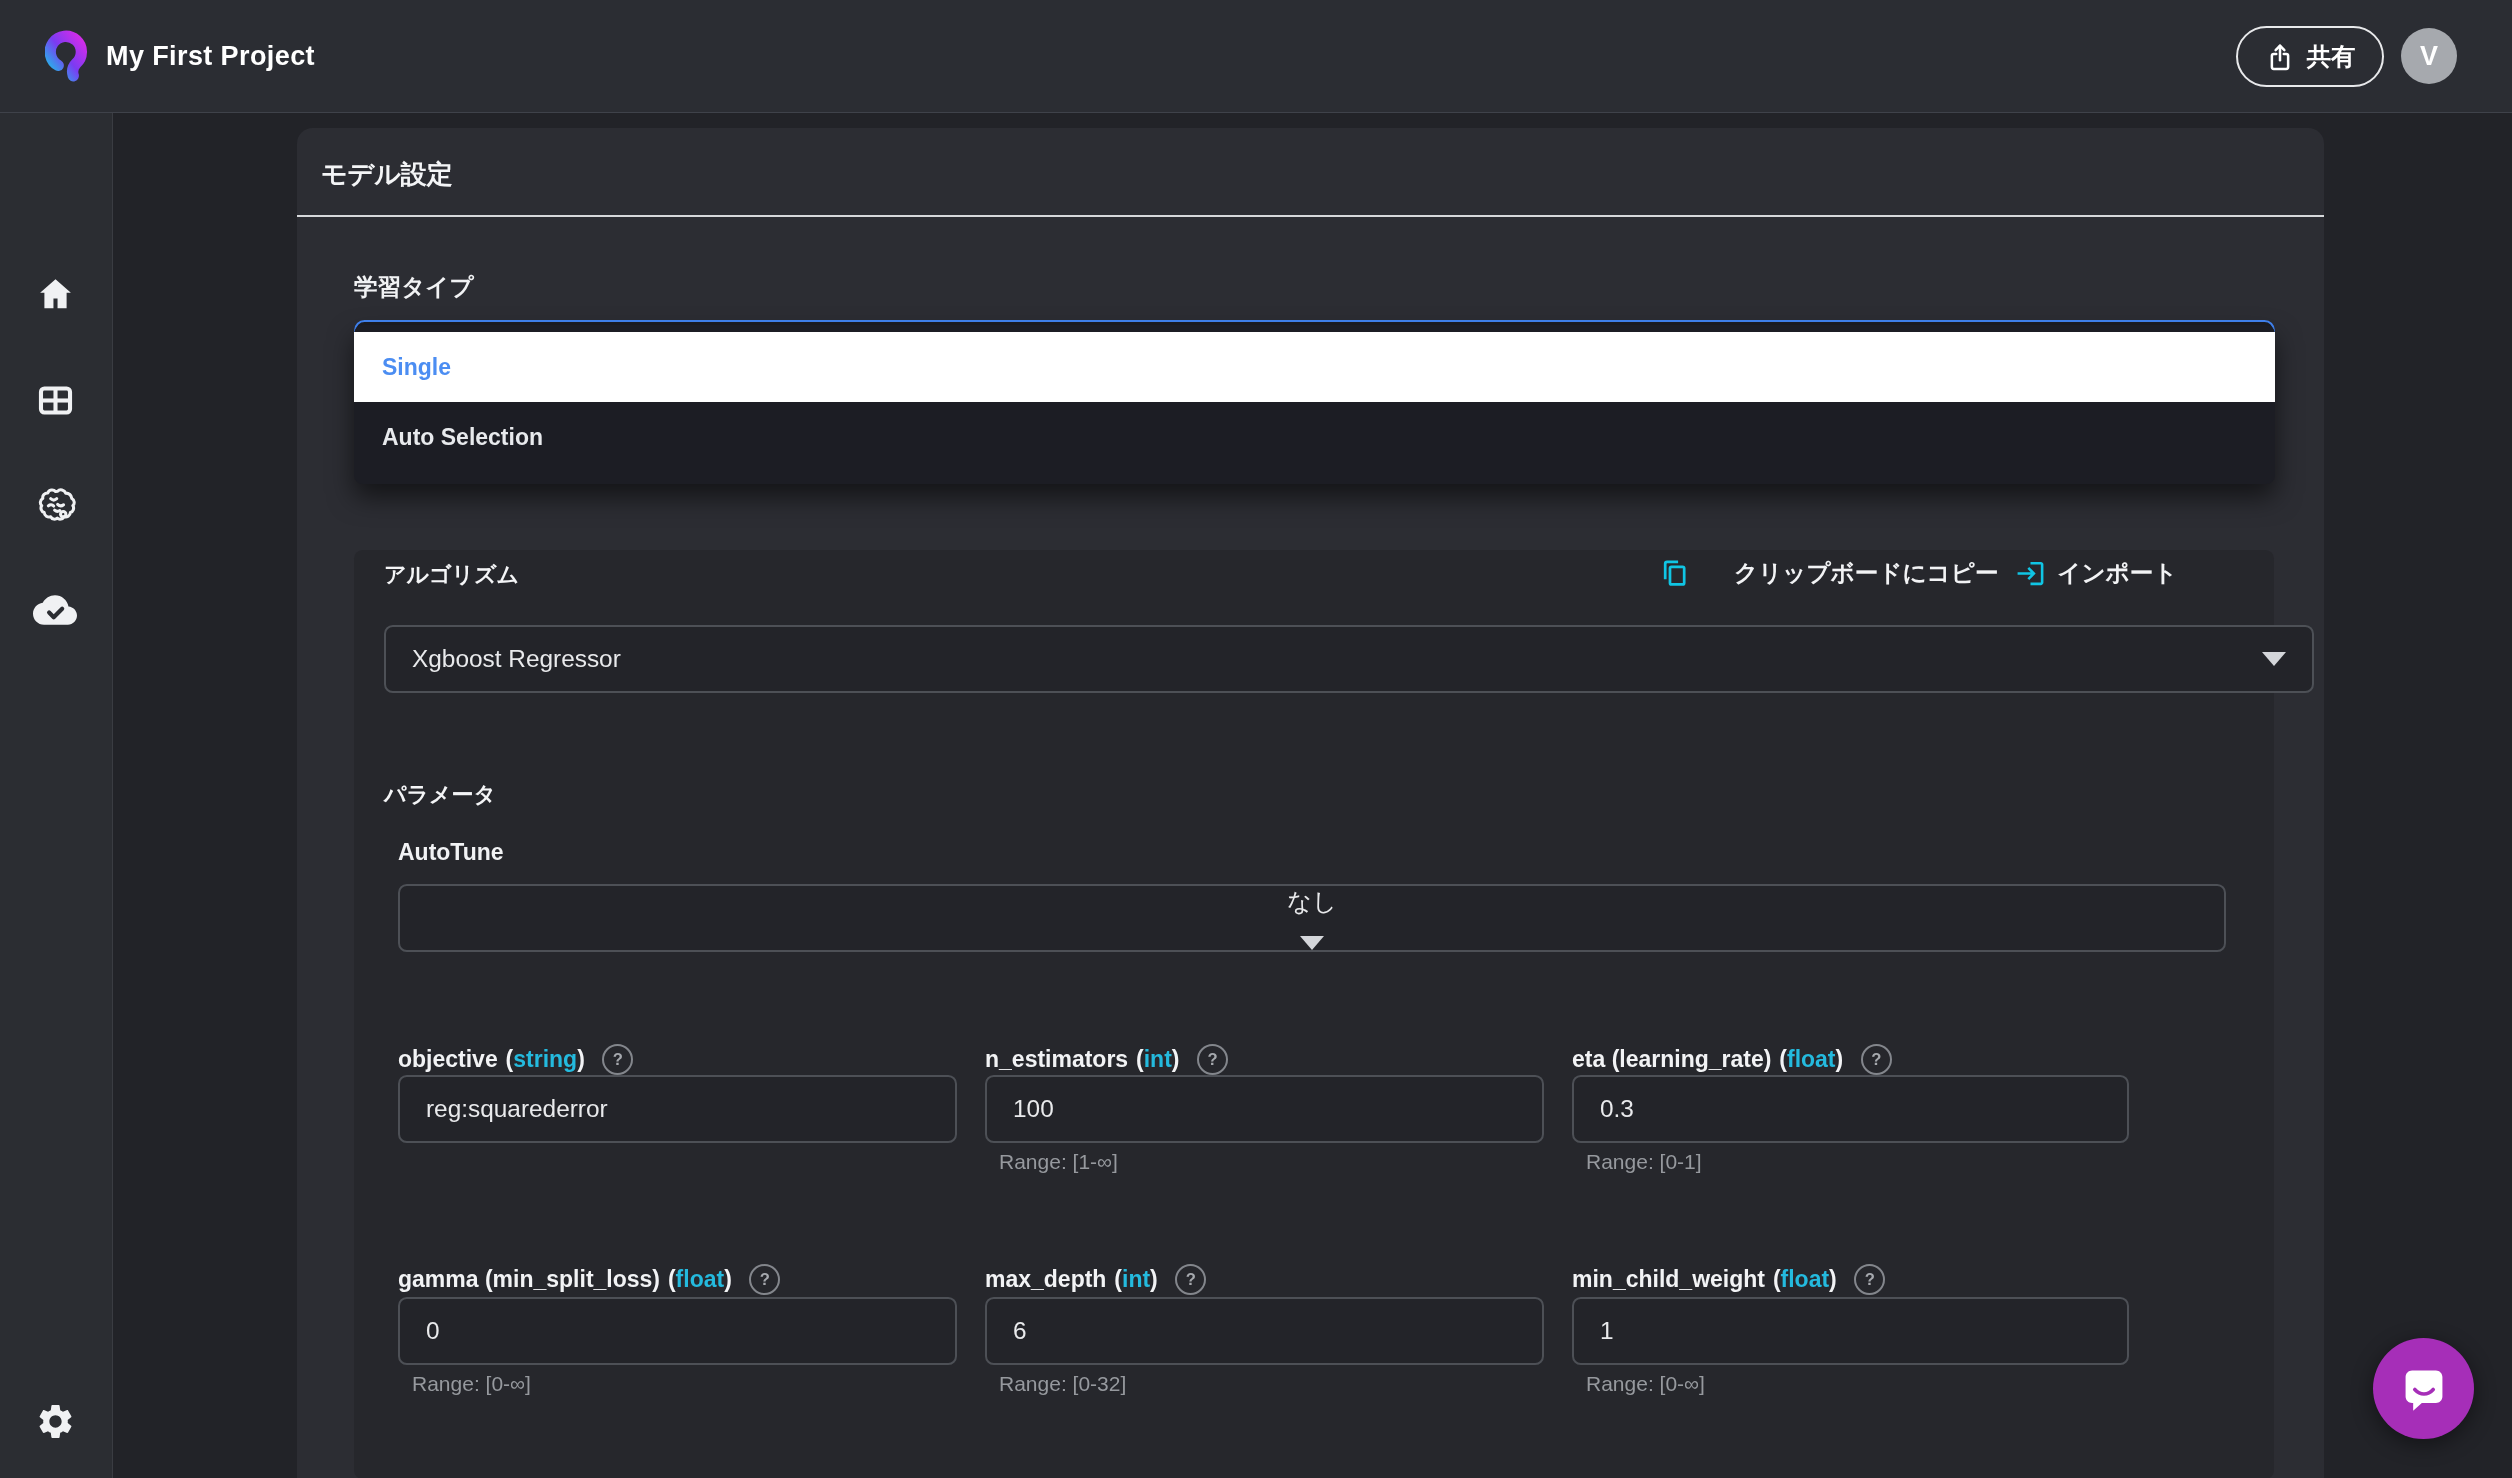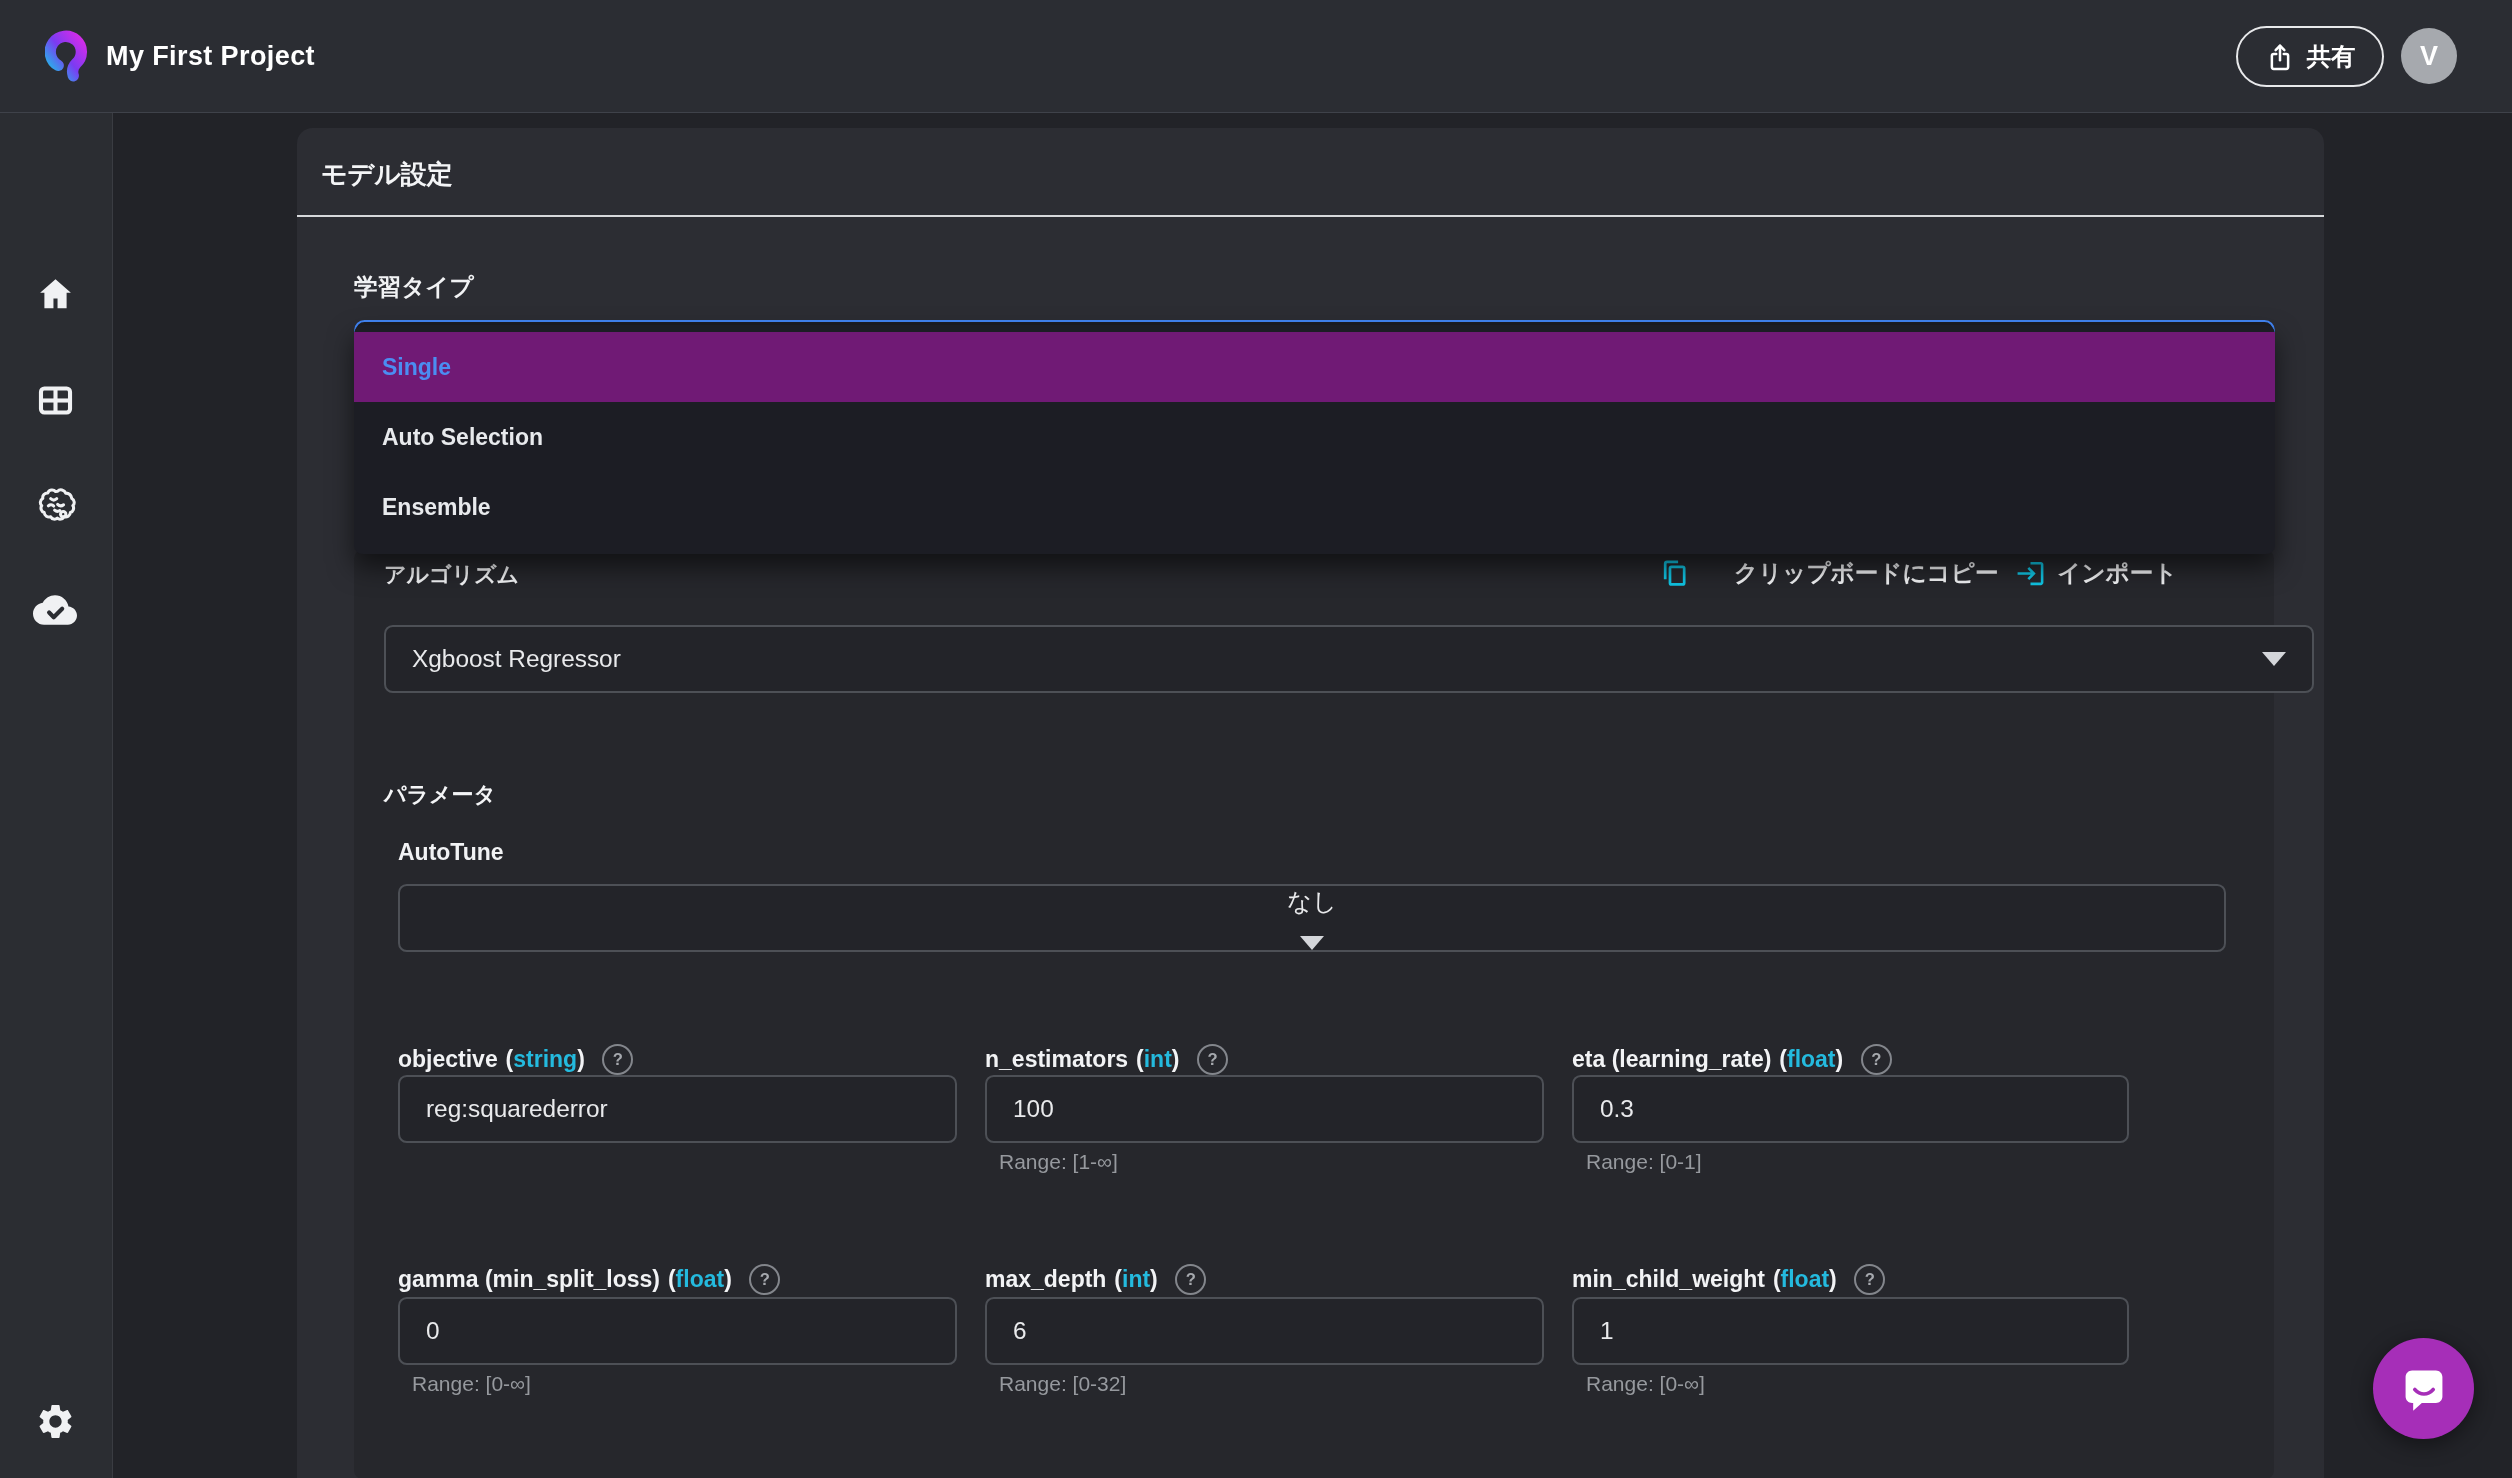--- a/index.html
+++ b/index.html
@@ -27,21 +27,21 @@
   .card-divider{left:297px;top:215px;width:2027px;height:1.7px;background:#d6d8db;z-index:2;}
   .algo-section{left:354px;top:550px;width:1920px;height:929px;background:#26272c;border-radius:8.7px;z-index:2;}
   .sec-heading{font-size:22px;font-weight:bold;color:#f4f5f7;z-index:3;}
   .mini-heading{font-size:23.6px;font-weight:bold;color:#f1f2f4;z-index:3;}
   
   .lt-block{left:354px;top:320px;width:1921px;height:236px;z-index:10;}
   .lt-focus{position:absolute;left:0;top:0;width:100%;height:70px;border:2.6px solid #4286f7;border-radius:10.5px;box-sizing:border-box;background:#1c1d24;}
   .lt-menu{position:absolute;left:0;top:5.2px;width:100%;background:#1c1d24;border-radius:8.7px;
     padding:7px 0 12.2px 0;box-shadow:0 12.2px 26px rgba(0,0,0,.55);box-sizing:border-box;}
   .lt-option{height:70px;display:flex;align-items:center;padding:0 28px;font-size:23px;font-weight:600;color:#e8eaed;cursor:pointer;}
-  .lt-option.selected{background:#701a75;color:#4b8df2;}
+  .lt-option.selected{background:#ffffff;color:#4b8df2;}
   
   .select-box,.input-box{background:#232429;border:2.2px solid #4d5056;border-radius:8.7px;box-sizing:border-box;
     display:flex;align-items:center;padding:0 26px;color:#e9eaec;font-size:24.4px;z-index:3;cursor:text;}
   .select-box{cursor:pointer;justify-content:space-between;}
   .caret{width:0;height:0;border-left:12.2px solid transparent;border-right:12.2px solid transparent;border-top:14px solid #d4d6da;}
   .tool-btn{display:flex;align-items:center;gap:11.3px;color:#f2f3f5;font-size:23.6px;font-weight:bold;cursor:pointer;z-index:3;}
   
   .field-label{display:flex;align-items:center;font-size:23px;font-weight:bold;color:#f2f3f5;z-index:3;white-space:nowrap;margin-top:20px;}
   .fname{margin-right:7.9px;}
   .ftype{color:#24bade;font-weight:bold;}
@@ -127,21 +127,20 @@
 <div class="abs card-title">モデル設定</div>
 <div class="abs card-divider"></div>
 
 <div class="abs mini-heading" style="left:354px;top:271px;">学習タイプ</div>
 
 <div class="abs lt-block">
   <div class="lt-focus"></div>
   <div class="lt-menu">
     <div class="lt-option selected">Single</div>
     <div class="lt-option">Auto Selection</div>
-    <div class="lt-option">Ensemble</div>
   </div>
 </div>
 
 <div class="abs algo-section"></div>
 
 <div class="abs sec-heading" style="left:384px;top:560px;">アルゴリズム</div>
 
 <div class="abs tool-btn" style="left:1659px;top:557px;gap:44px;">
   <svg width="31" height="31" viewBox="0 0 24 24">
     <g fill="none" stroke="#10c5e4" stroke-width="2.1" stroke-linejoin="round">

